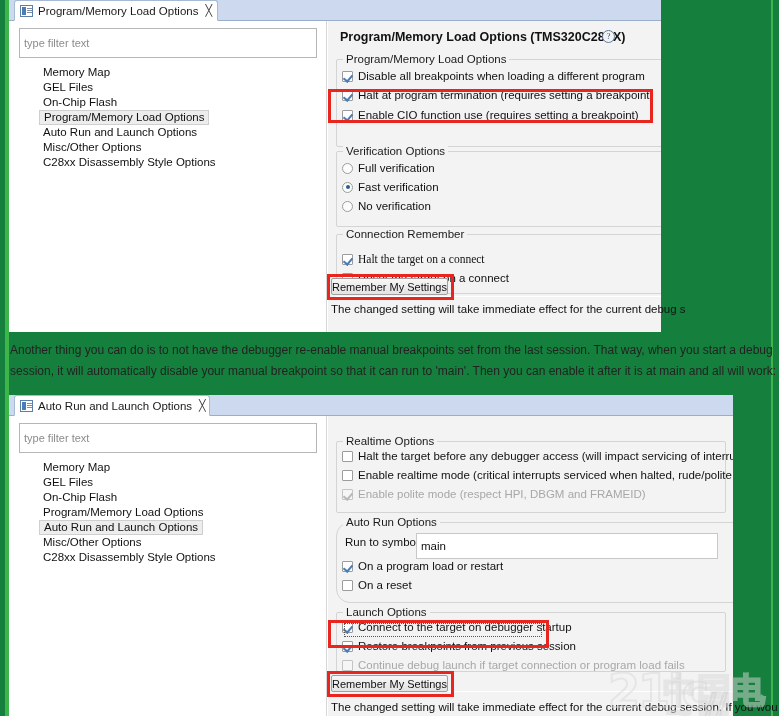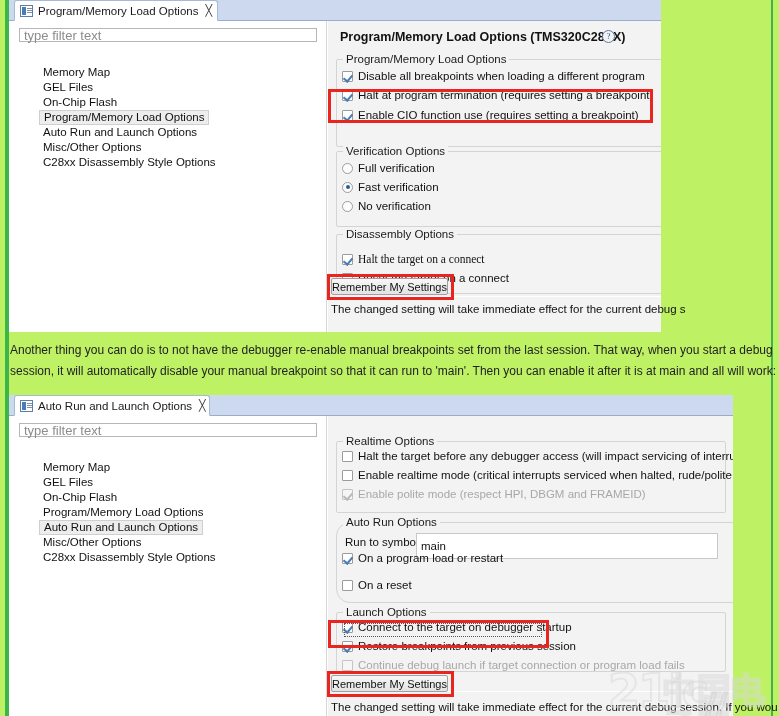--- a/index.html
+++ b/index.html
@@ -6,21 +6,21 @@
   html, body {
     margin: 0; padding: 0;
     width: 779px; height: 716px;
     background: #ffffff;
     font-family: "Liberation Sans", sans-serif;
     overflow: hidden;
   }
   #page {
     position: relative;
     width: 779px; height: 716px;
-    background: #bef264;
+    background: #15803d;
     overflow: hidden;
   }
   
   .edge-left {
     position: absolute; left: 5px; top: 0; width: 4px; height: 716px;
     background: #3cb54a;
   }
   .edge-right {
     position: absolute; left: 771px; top: 0; width: 2px; height: 716px;
     background: #3cb54a;
@@ -84,24 +84,24 @@
 
   .leftpane {
     position: absolute;
     left: 0; top: 0;
     background: #ffffff;
     border-right: 1px solid #d7d7d7;
   }
   .filterbox {
     position: absolute;
     left: 10px; top: 7px;
-    height: 14px;
+    height: 30px;
     border: 1px solid #b6b6b6;
     background: #ffffff;
-    font-size: 13px;
+    font-size: 11px;
     color: #8c8c8c;
     padding: 2px 4px;
     display: flex; align-items: center;
   }
   .treelist {
     position: absolute;
     left: 30px;
     font-size: 11.5px;
     color: #111111;
   }
@@ -381,21 +381,21 @@
         <div class="radio-row" style="left:14px; top:160px;justify-content:space-between;">
           <span class="rbox selected"></span>
           <span>Fast verification</span>
         </div>
         <div class="radio-row" style="left:14px; top:179px;">
           <span class="rbox"></span>
           <span>No verification</span>
         </div>
 
         <div class="group" style="left:8px; top:213px; width:340px; height:60px;">
-          <span class="group-label">Disassembly Options</span>
+          <span class="group-label">Connection Remember</span>
         </div>
         <div class="check-row" style="left:14px; top:232px;font-family:Liberation Serif, serif;">
           <span class="cbox checked"></span>
           <span>Halt the target on a connect</span>
         </div>
         <div class="check-row" style="left:14px; top:251px;">
           <span class="cbox"></span>
           <span>Reset the target on a connect</span>
         </div>
       </div>
@@ -460,21 +460,21 @@
           <span>Enable polite mode (respect HPI, DBGM and FRAMEID)</span>
         </div>
 
         <div class="group" style="left:8px; top:106px; width:444px; height:81px;border-radius:14px;">
           <span class="group-label">Auto Run Options</span>
         </div>
         <div class="field-label" style="left:17px; top:120px;">Run to symbol</div>
         <div class="textfield" style="left:88px; top:117px; width:302px;">
           <span>main</span>
         </div>
-        <div class="check-row" style="left:14px; top:136px;">
+        <div class="check-row" style="left:14px; top:144px;">
           <span class="cbox checked"></span>
           <span>On a program load or restart</span>
         </div>
         <div class="check-row" style="left:14px; top:163px;">
           <span class="cbox"></span>
           <span>On a reset</span>
         </div>
 
         <div class="group" style="left:8px; top:196px; width:390px; height:60px;">
           <span class="group-label">Launch Options</span>

